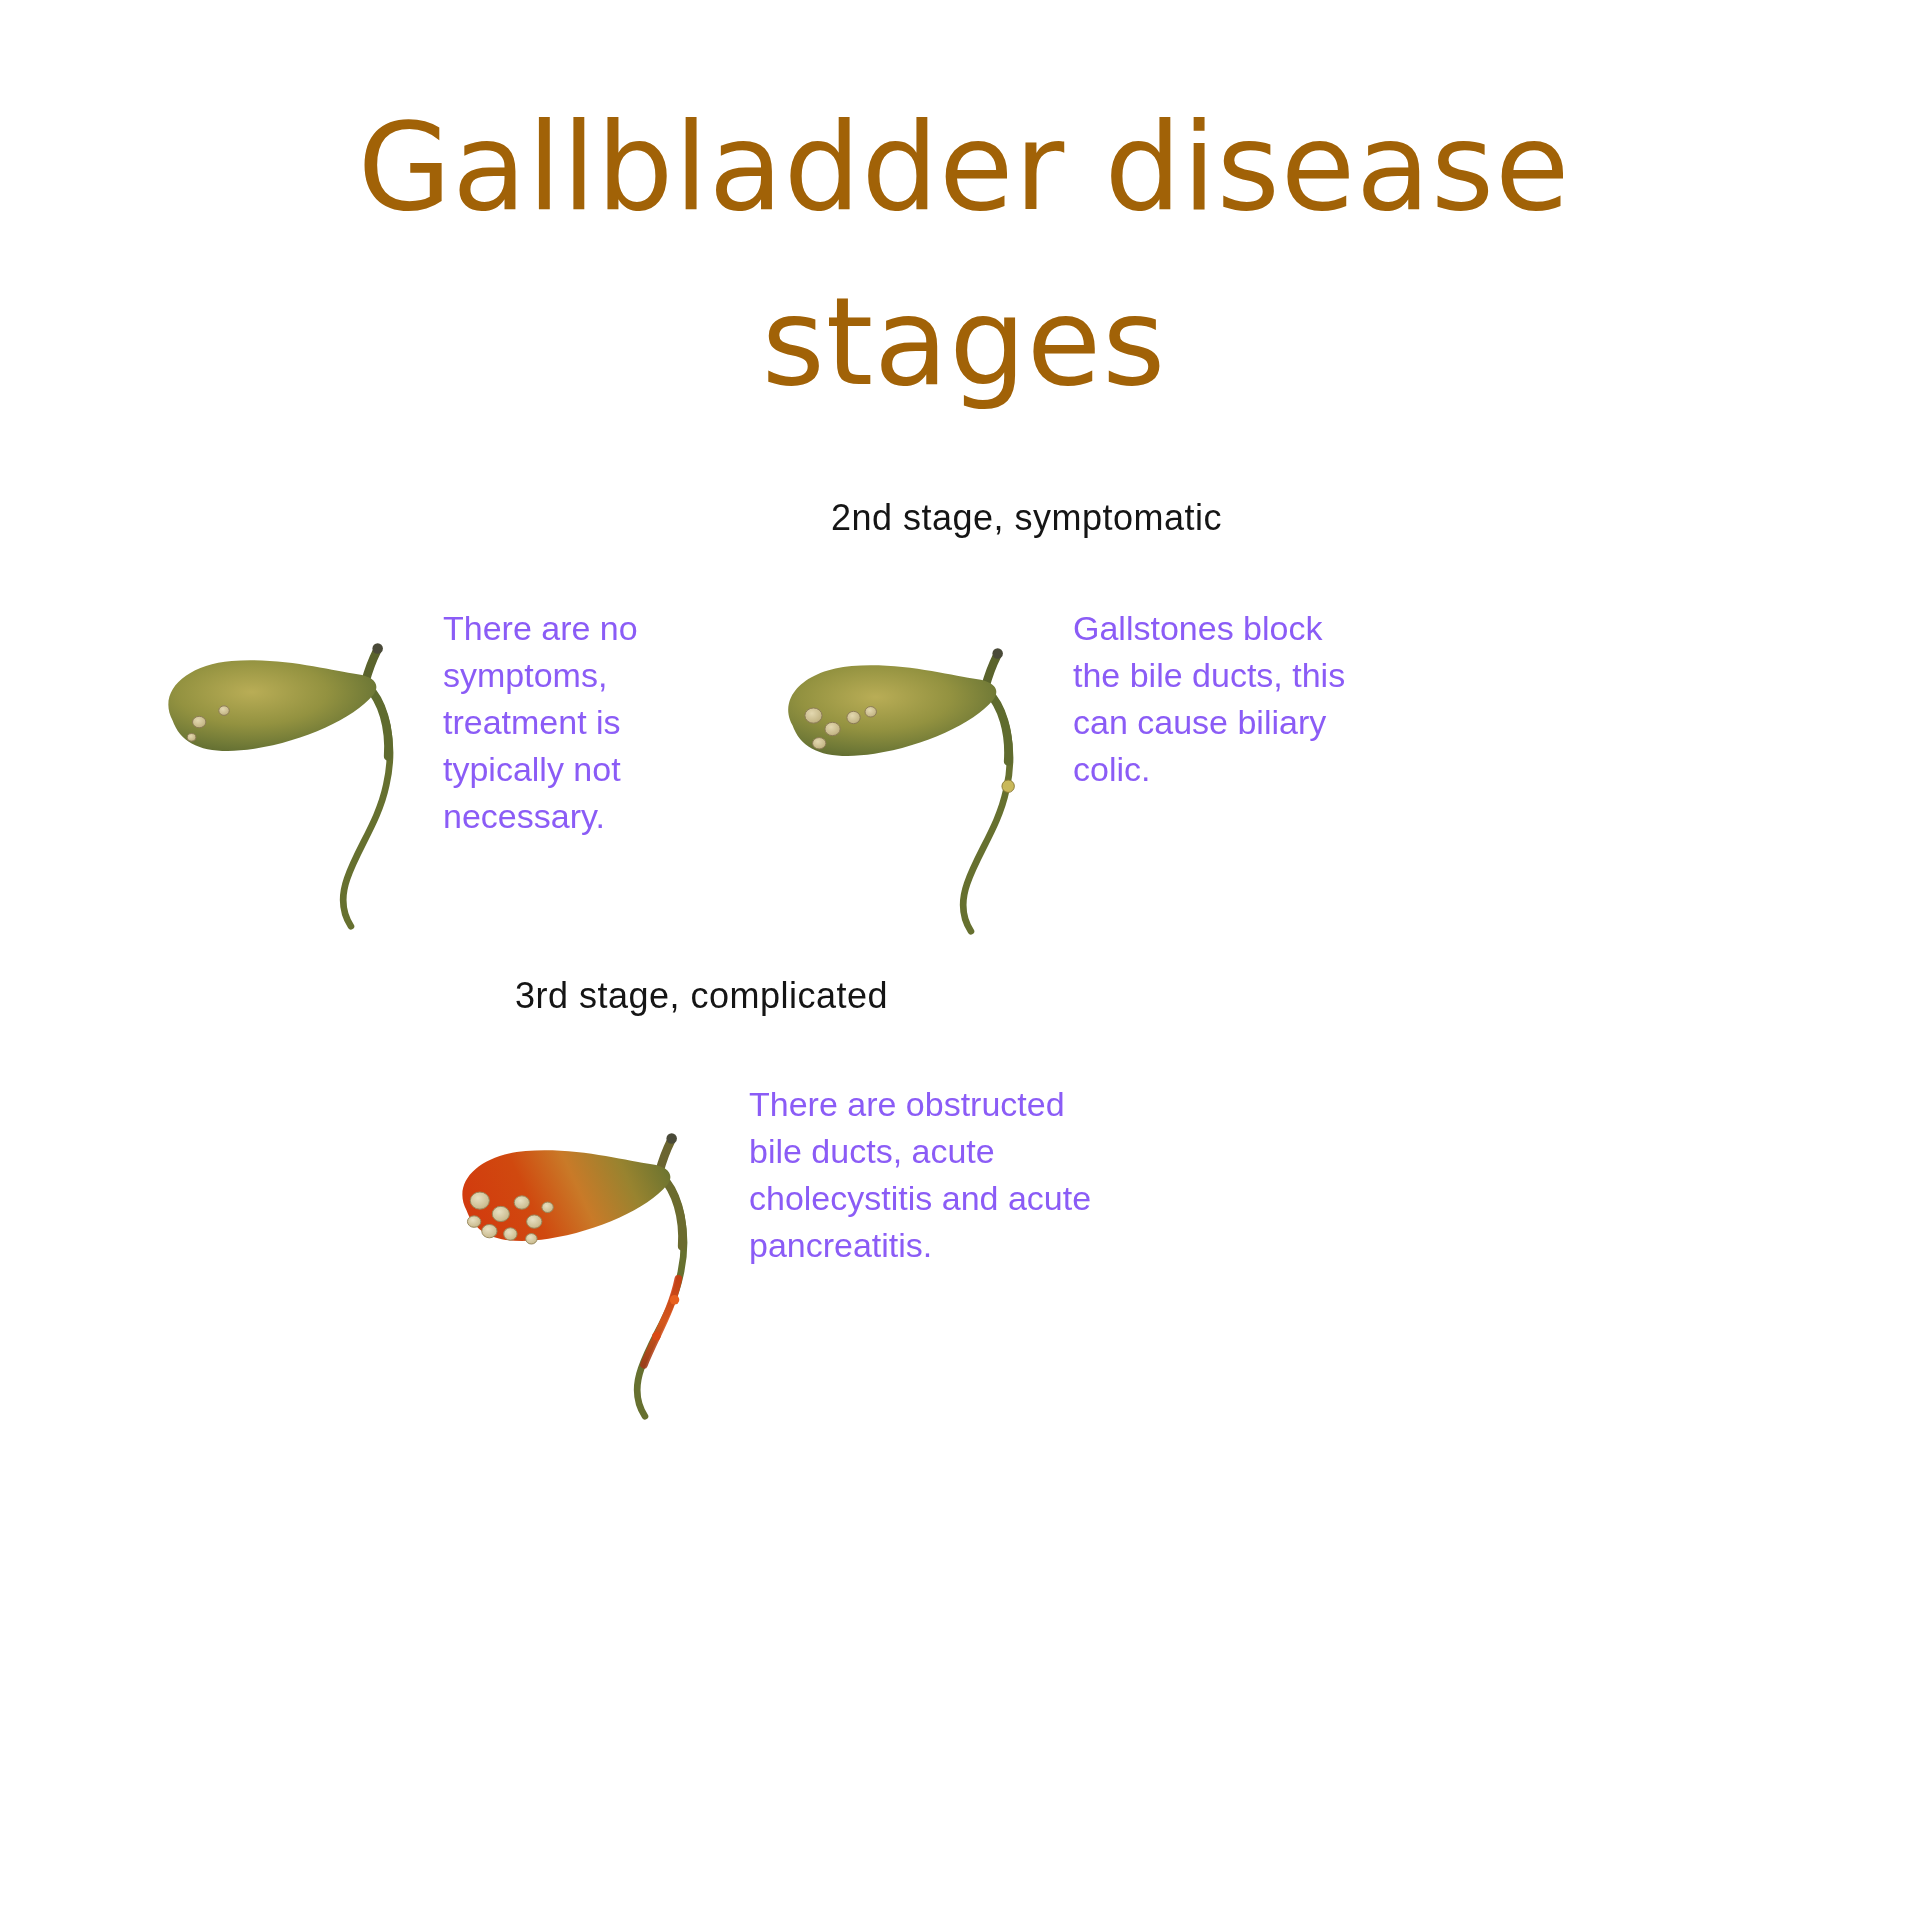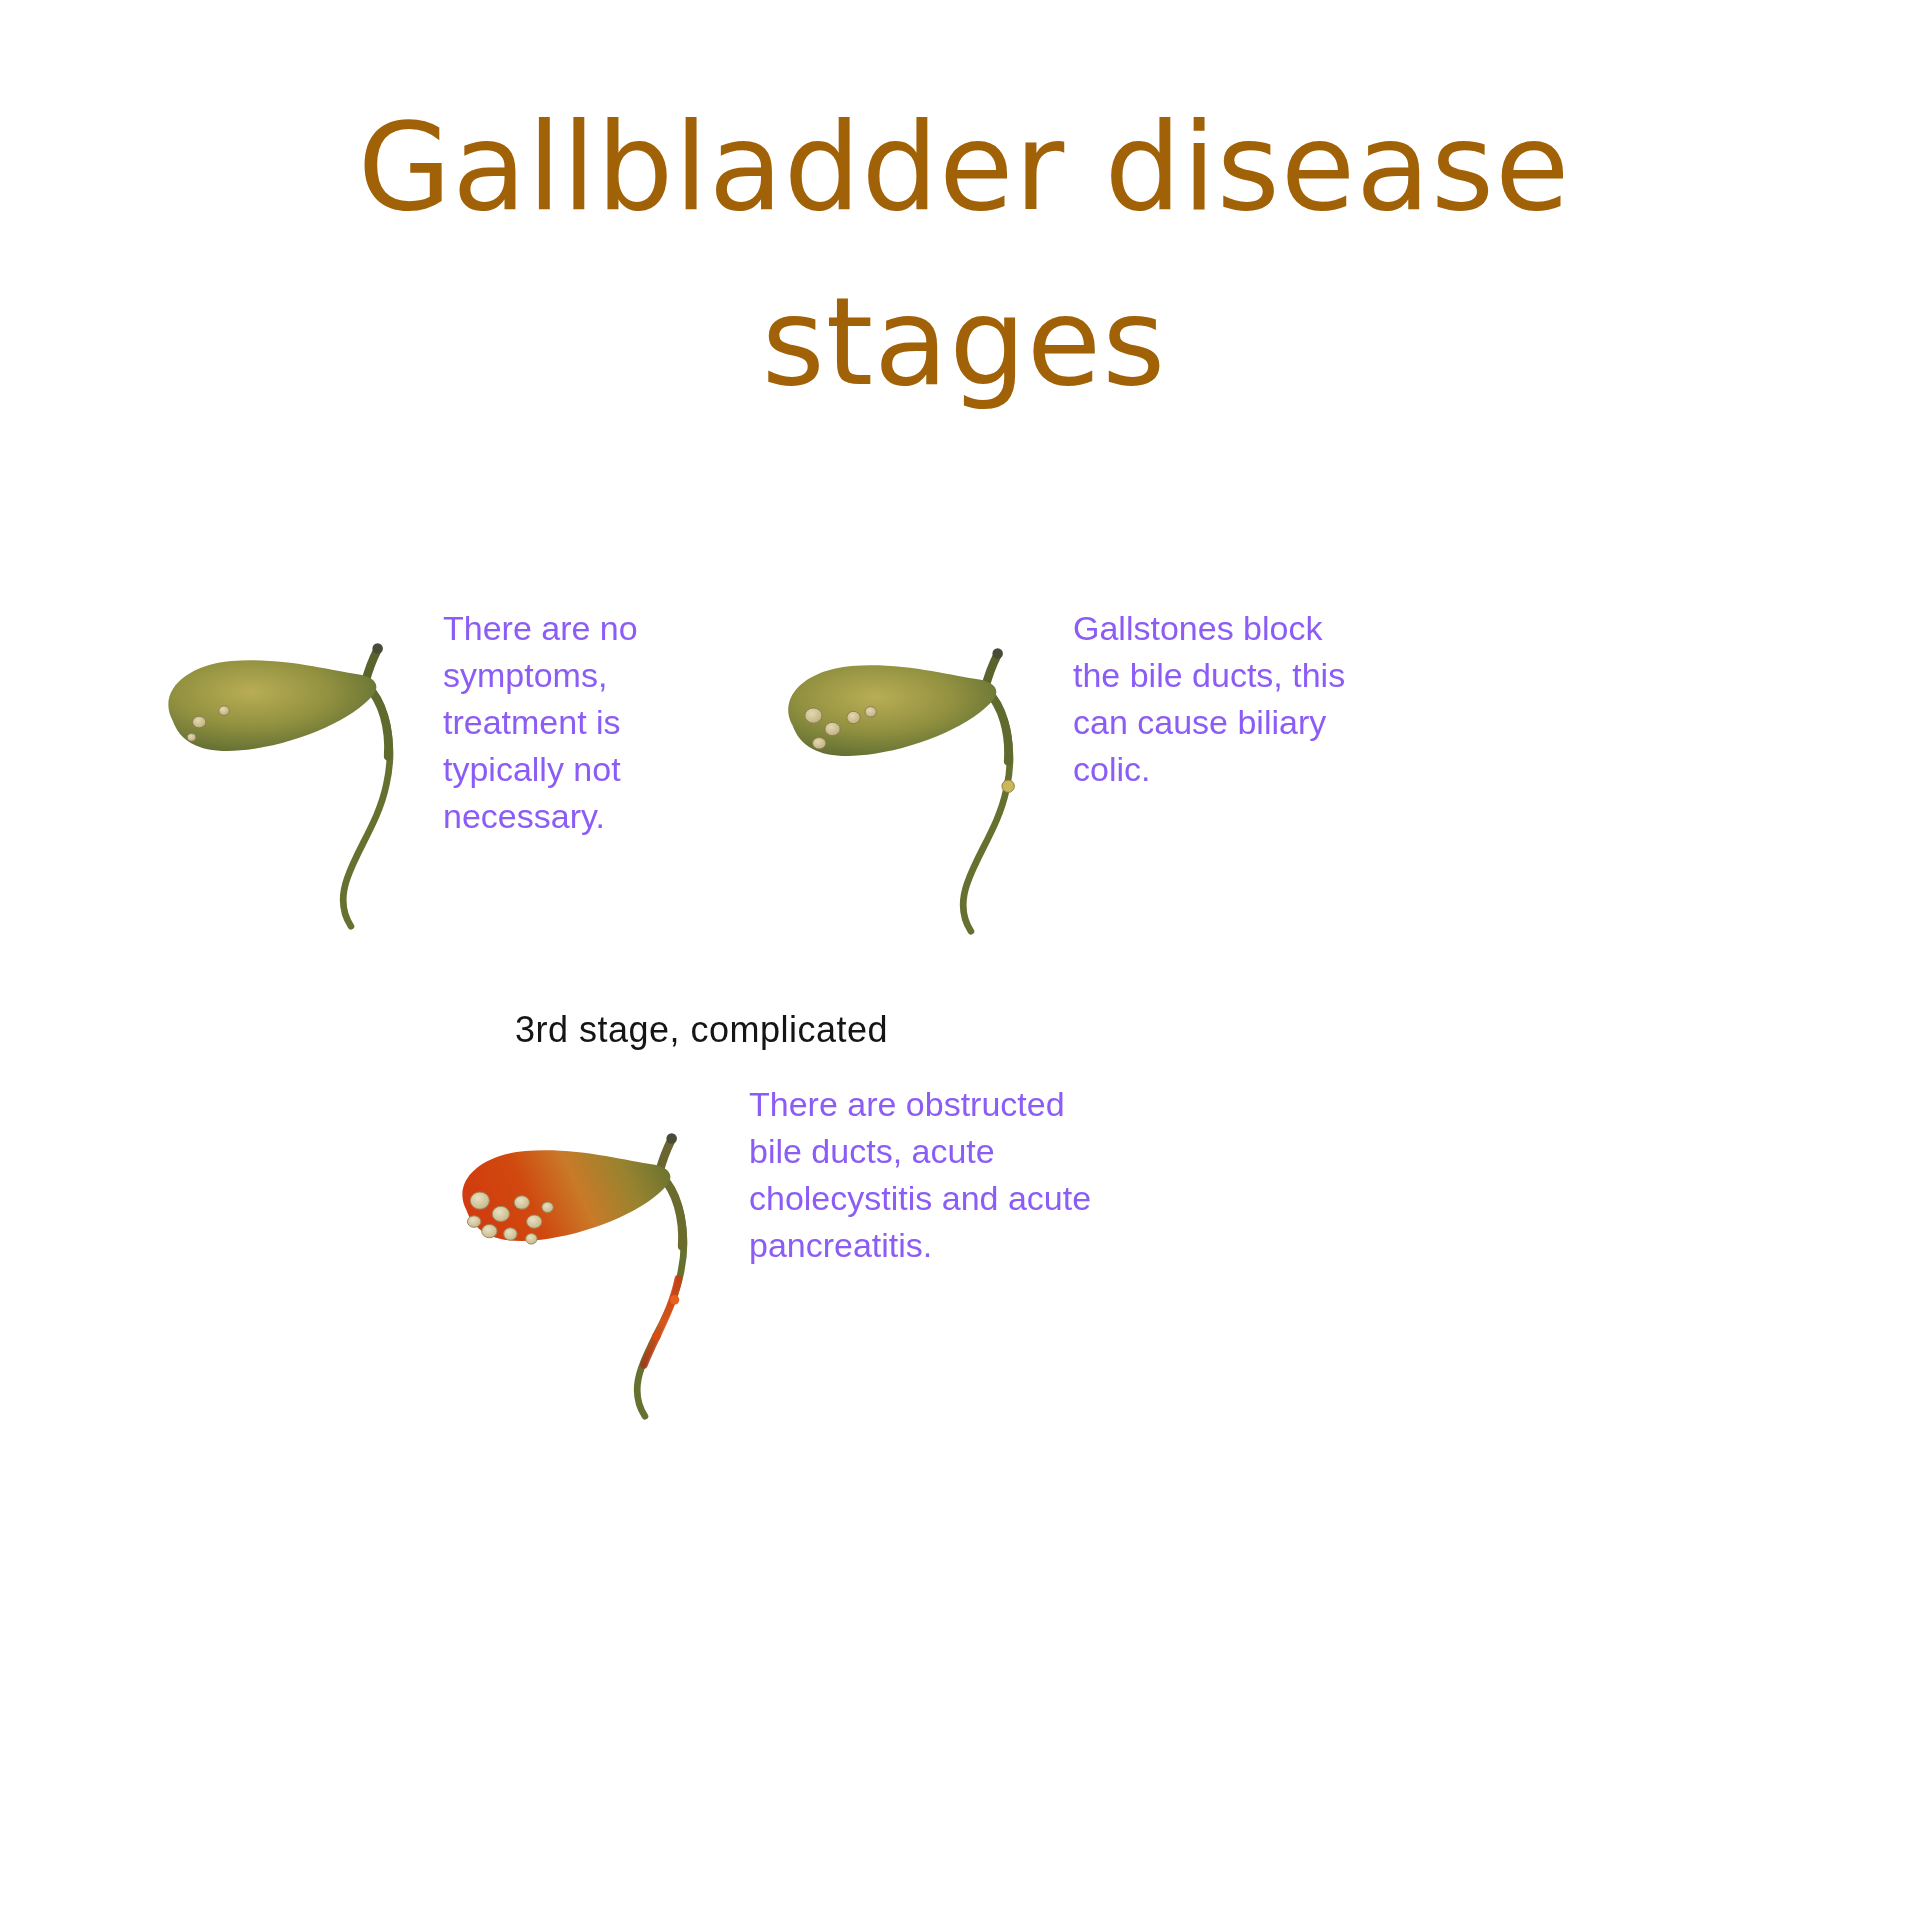--- a/index.html
+++ b/index.html
@@ -47,20 +47,21 @@
 <body>
 
 <div class="canvas">
 
   <div class="title">
     <span>Gallbladder disease</span>
     <span>stages</span>
   </div>
 
 
+  <div class="stage-heading" style="left:791px; top:497px; width:471px;">2nd stage, symptomatic</div>
 
   <div class="illus" style="left:141px; top:598px;">
     <svg width="292" height="334" viewBox="0 0 300 350">
       <defs>
         <radialGradient id="bodyG1" cx="40%" cy="35%" r="80%">
           <stop offset="0%" stop-color="#b9ad56"></stop>
           <stop offset="45%" stop-color="#939240"></stop>
           <stop offset="75%" stop-color="#6e7836"></stop>
           <stop offset="100%" stop-color="#515f2b"></stop>
         </radialGradient>
@@ -116,21 +117,21 @@
         <ellipse cx="58" cy="147" rx="7" ry="6" fill="url(#stoneG2)" stroke="#8a7a55" stroke-width="1"></ellipse>
         <ellipse cx="112" cy="114" rx="6" ry="5.5" fill="url(#stoneG2)" stroke="#8a7a55" stroke-width="1"></ellipse>
       </g>
 
       <circle cx="256" cy="192" r="6.5" fill="#c9b85a" stroke="#8a7a35" stroke-width="1"></circle>
     </svg>
   </div>
 
   <div class="stage-desc" style="left:1073px; top:605px; width:282px;">Gallstones block the bile ducts, this can cause biliary colic.</div>
 
-  <div class="stage-heading" style="left:466px; top:975px; width:471px;margin-top:34px;">3rd stage, complicated</div>
+  <div class="stage-heading" style="left:466px; top:975px; width:471px;">3rd stage, complicated</div>
 
   <div class="illus" style="left:435px; top:1088px;">
     <svg width="292" height="334" viewBox="0 0 300 350">
       <defs>
         <linearGradient id="bodyG3" x1="0%" y1="50%" x2="100%" y2="30%">
           <stop offset="0%" stop-color="#d23b0e"></stop>
           <stop offset="30%" stop-color="#d0490f"></stop>
           <stop offset="55%" stop-color="#c97a28"></stop>
           <stop offset="80%" stop-color="#98832f"></stop>
           <stop offset="100%" stop-color="#6e7530"></stop>

